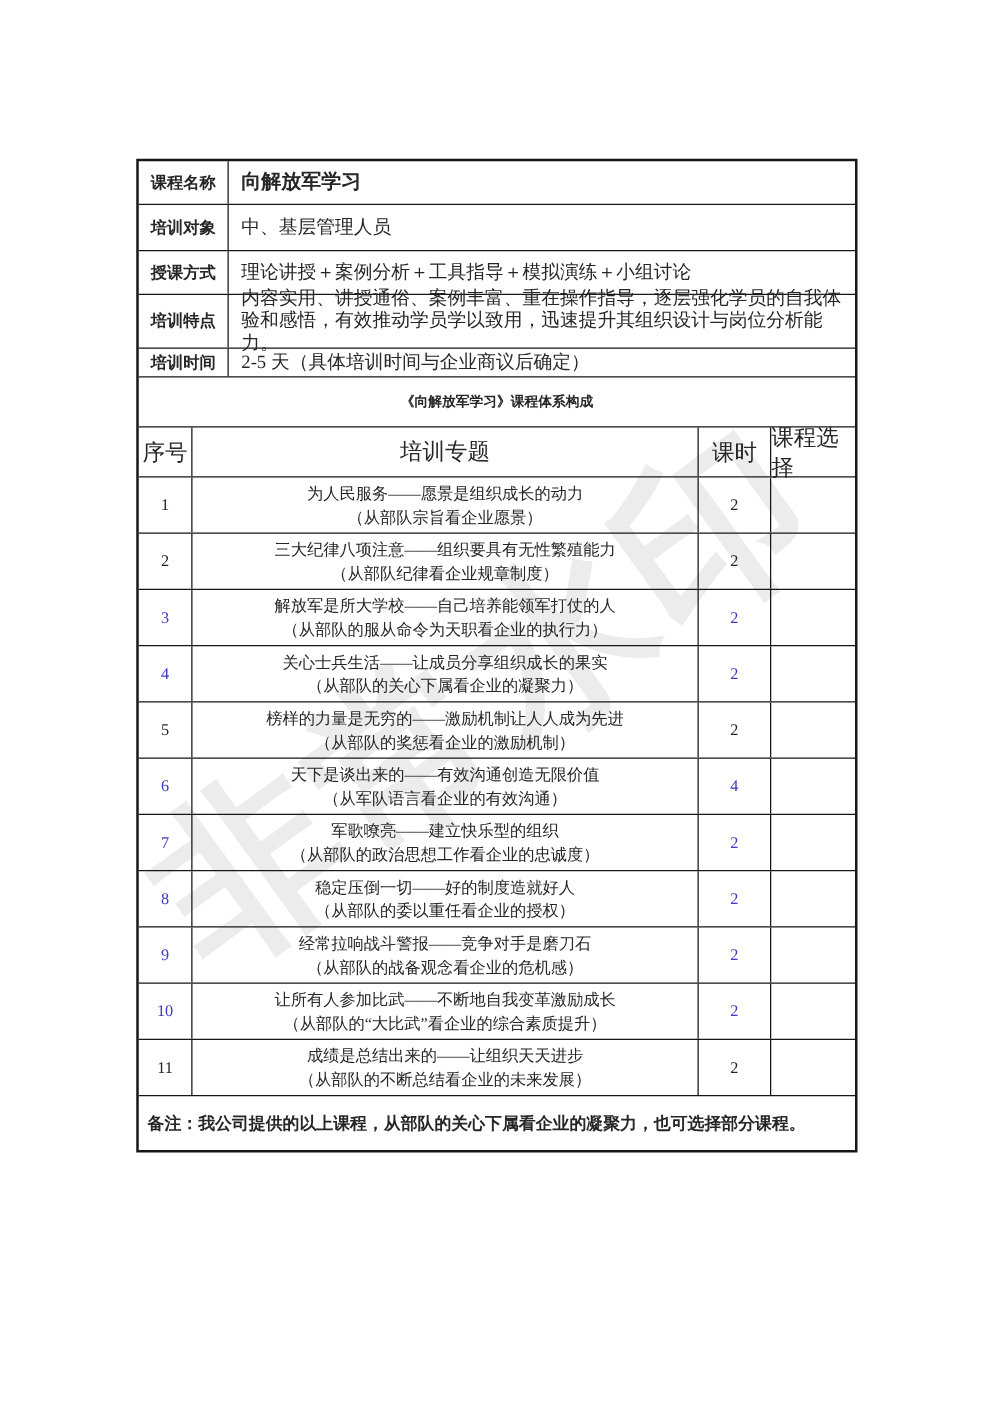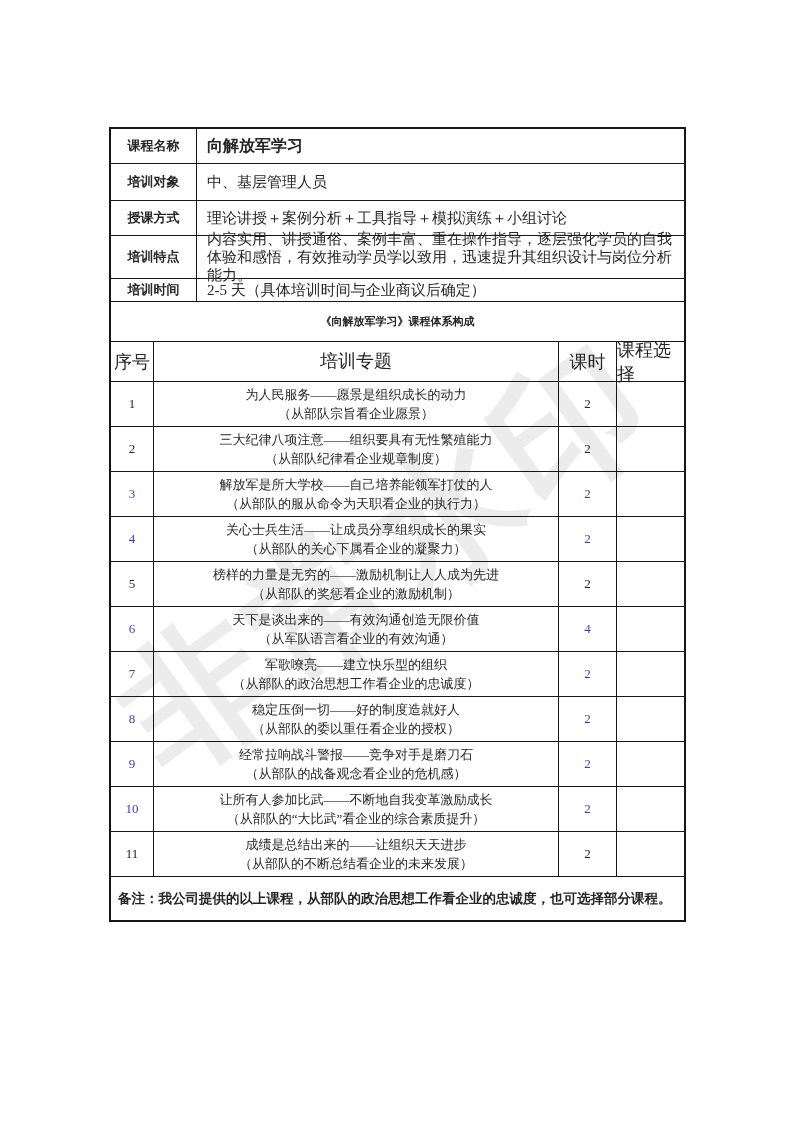--- a/index.html
+++ b/index.html
@@ -16,21 +16,21 @@
   }
   .doc{
     position:absolute;left:109px;top:127px;width:577px;z-index:1;
     border:2px solid #161616;box-sizing:border-box;background:transparent;
   }
   .doc *{box-sizing:border-box;}
   
   .irow{display:flex;border-top:1px solid #161616;}
   .irow:first-child{border-top:none;}
   .ilabel{
-    width:86px;flex:none;display:flex;align-items:center;justify-content:center;
+    width:72px;flex:none;display:flex;align-items:center;justify-content:center;
     font-family:Liberation Sans, sans-serif;font-weight:bold;font-size:13px;
     border-right:1px solid #161616;
   }
   .ivalue{flex:1;display:flex;align-items:center;padding:1px 10px;font-size:15px;line-height:18px;}
   .h34{height:34px}.h37{height:37px}.h35{height:35px}.h43{height:43px}.h23{height:23px}
   .course-name{font-family:"Liberation Sans","DejaVu Sans",sans-serif;font-weight:bold;font-size:16px;}
   
   .title-row{
     height:40px;border-top:1px solid #161616;display:flex;align-items:center;justify-content:center;
     font-family:"Liberation Sans","DejaVu Sans",sans-serif;font-weight:bold;font-size:11px;
@@ -192,16 +192,16 @@
     <div class="crow">
       <div class="c-idx">11</div>
       <div class="c-topic">
         <div>成绩是总结出来的——让组织天天进步</div>
         <div>（从部队的不断总结看企业的未来发展）</div>
       </div>
       <div class="c-hours">2</div>
       <div class="c-sel"></div>
     </div>
 
-    <div class="note-row">备注：我公司提供的以上课程，从部队的政治思想工作看企业的忠诚度，也可选择部分课程。</div>
+    <div class="note-row">备注：我公司提供的以上课程，从部队的关心下属看企业的凝聚力，也可选择部分课程。</div>
 
   </div>
 </div>
 
 </body></html>

